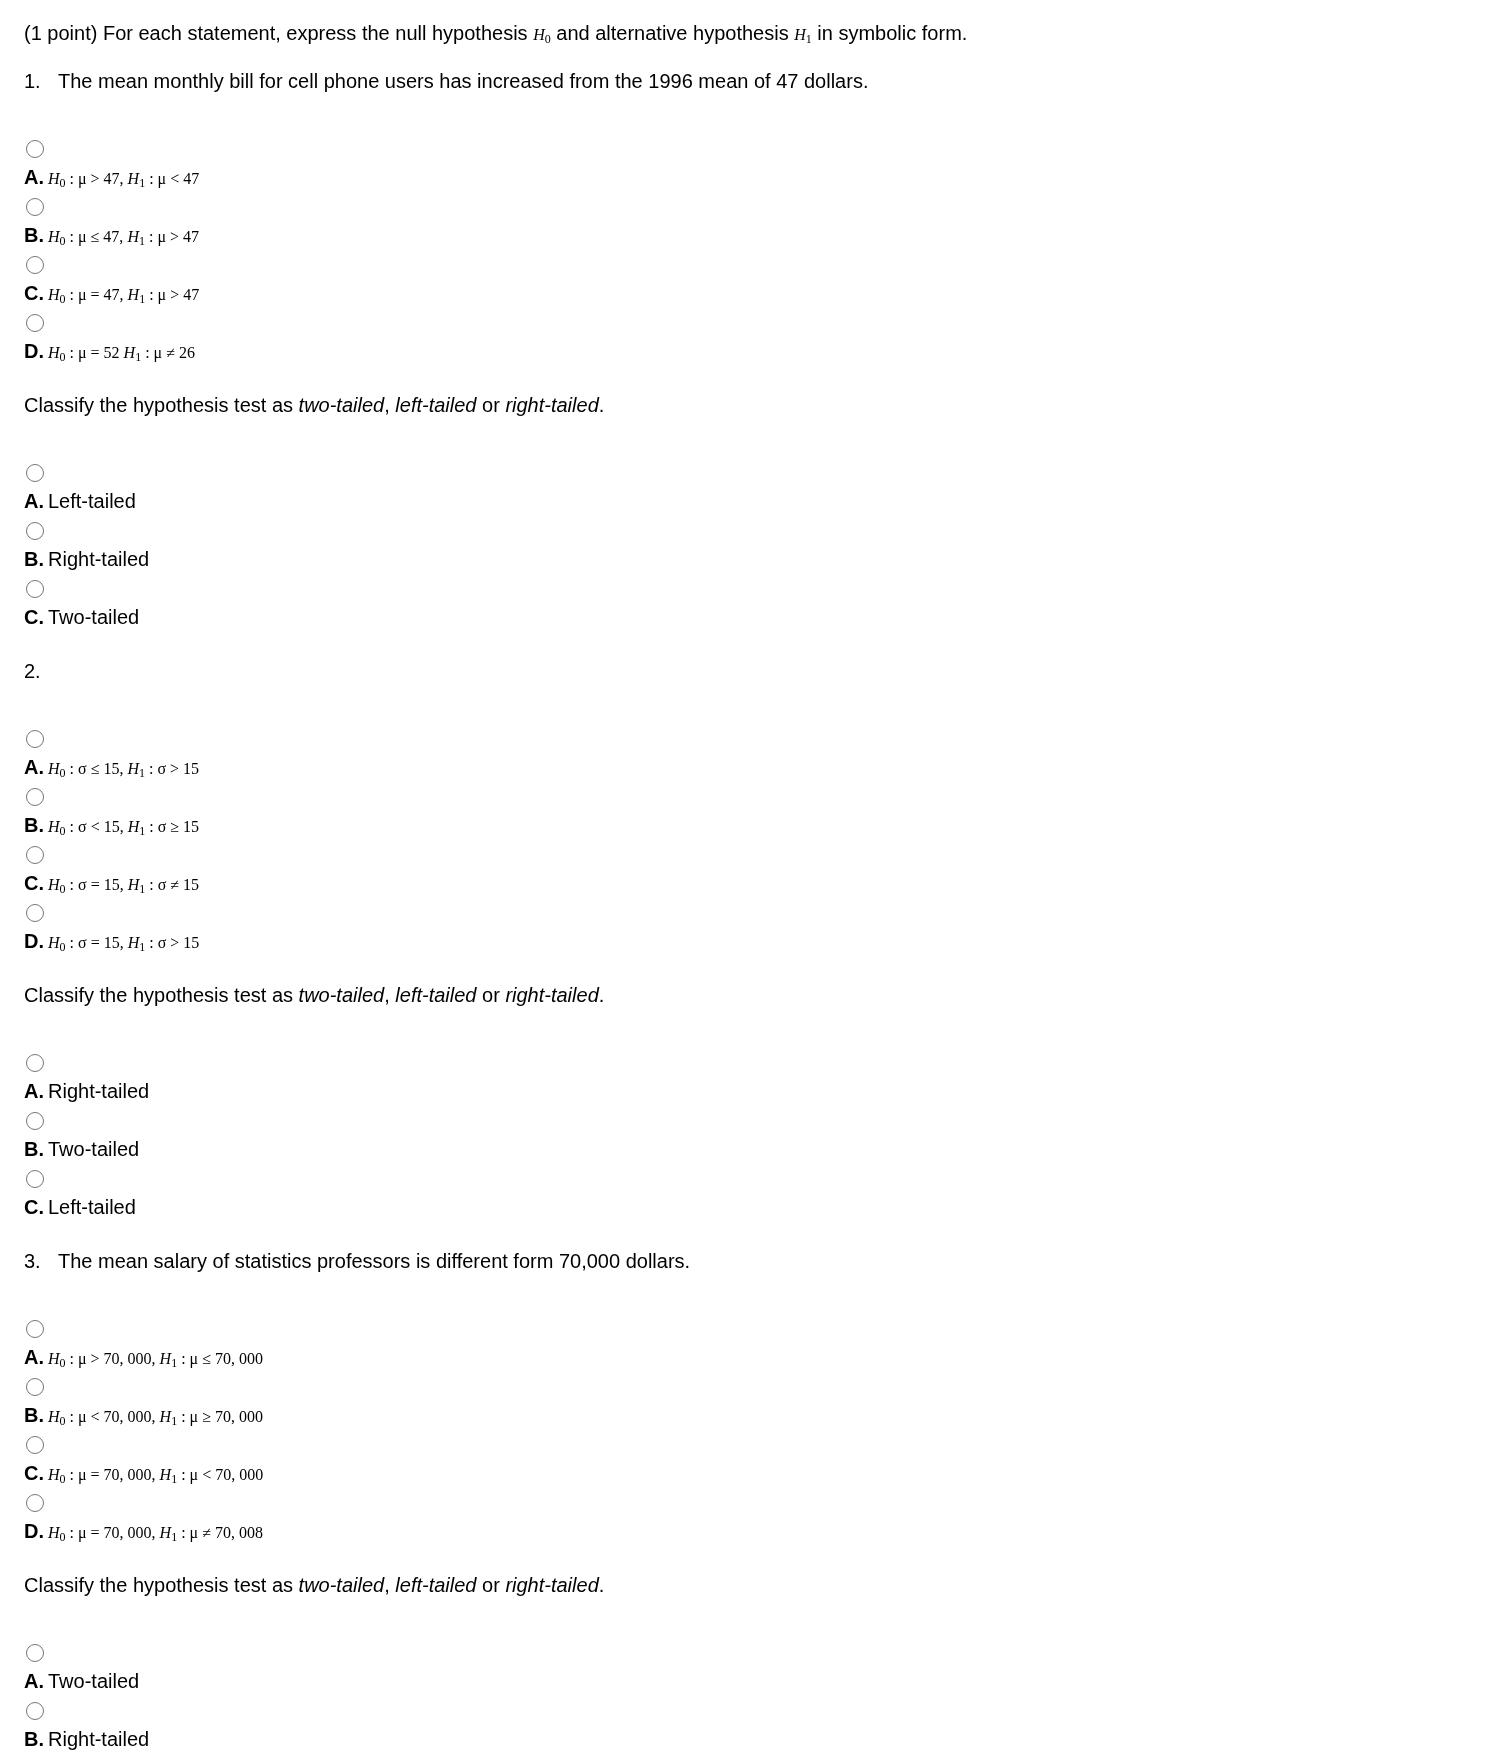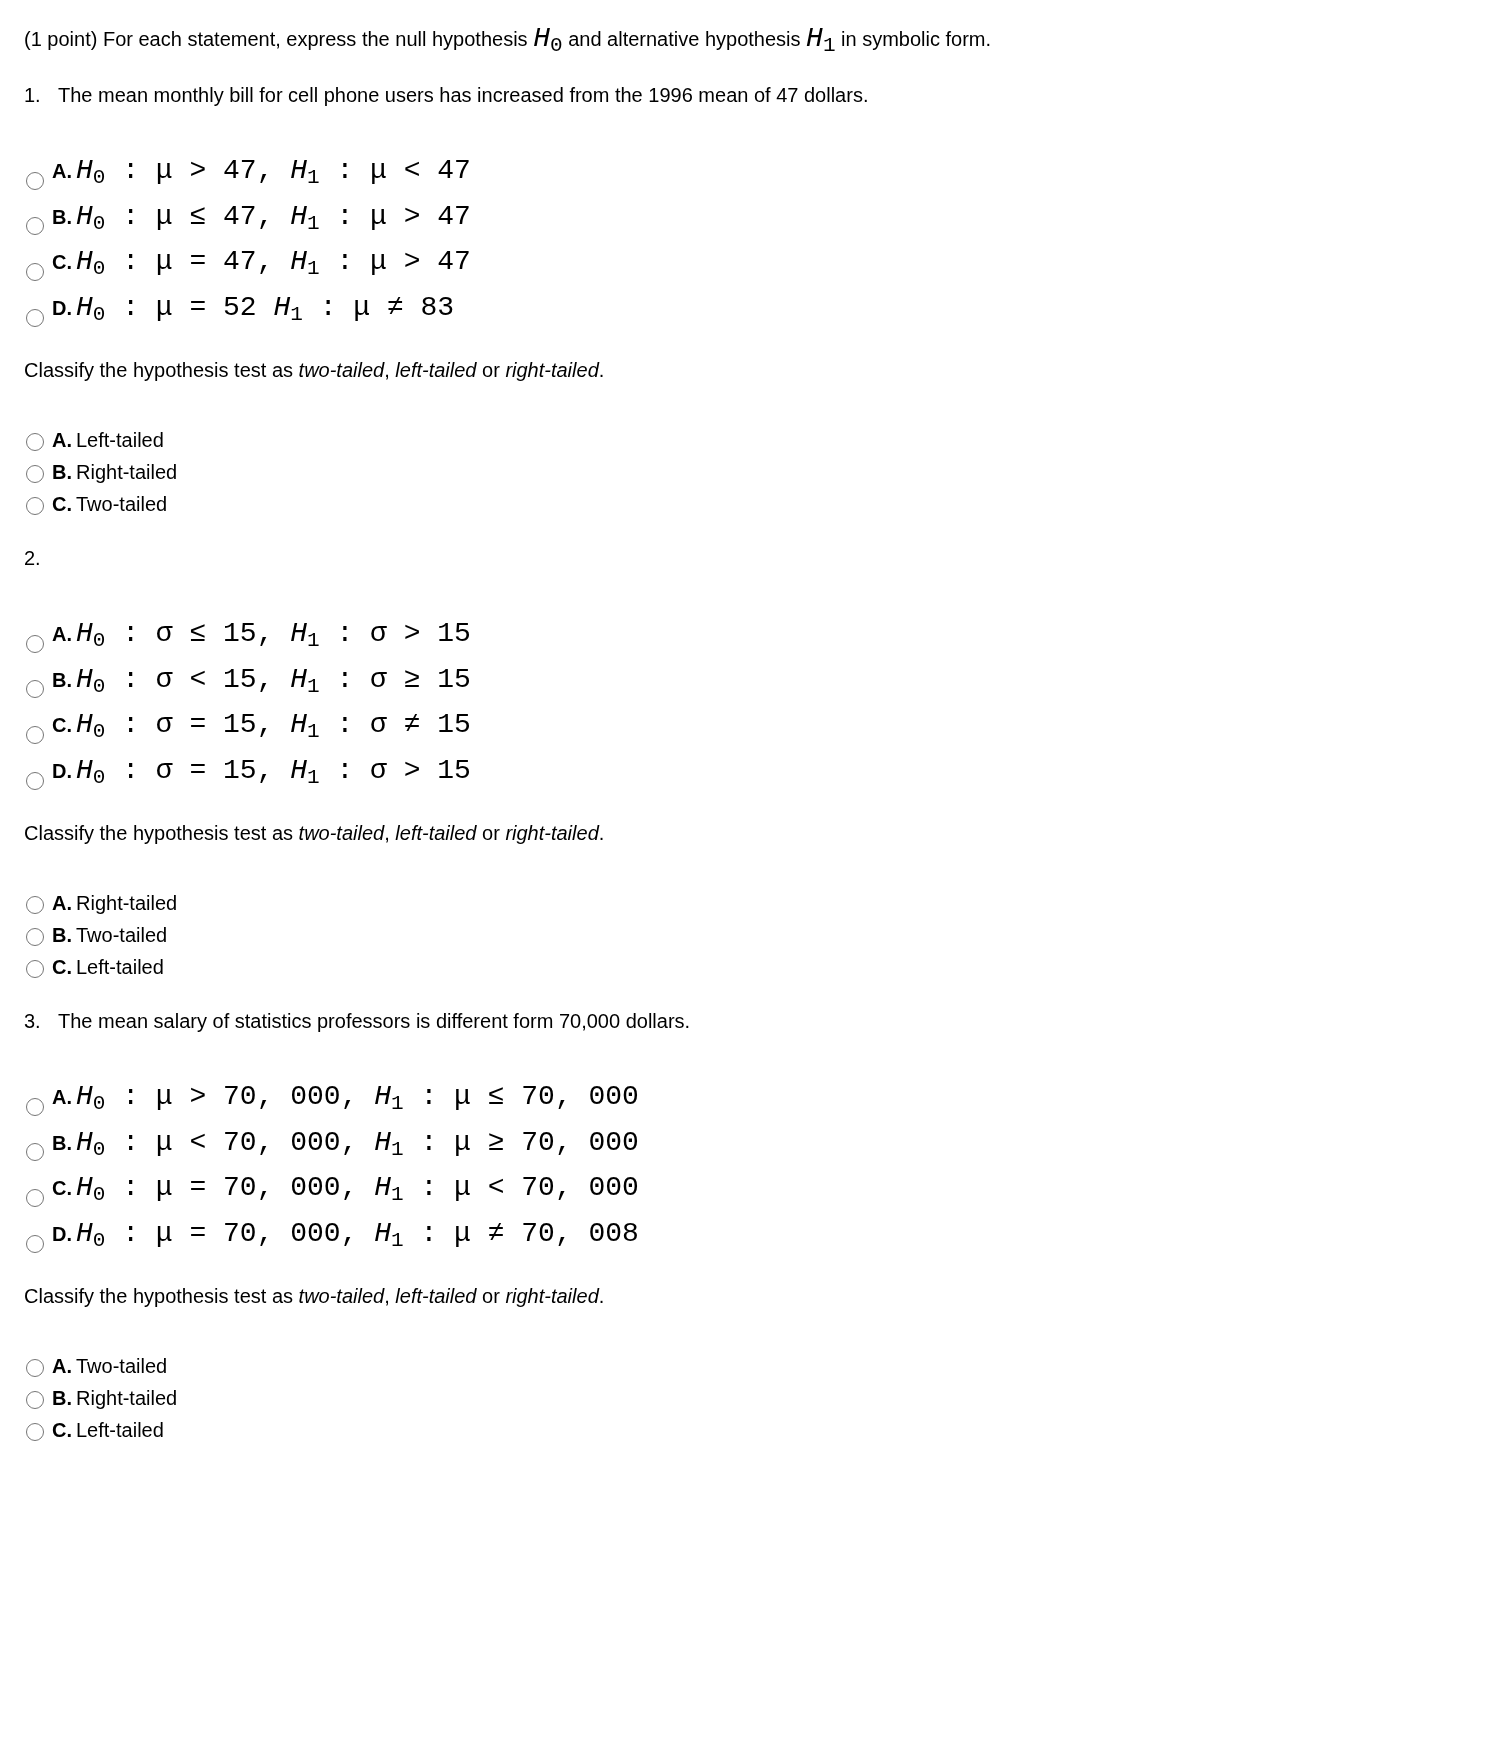--- a/index.html
+++ b/index.html
@@ -13,35 +13,36 @@
       width: 1487px;
       box-sizing: border-box;
     }
     .intro { margin-bottom: 18px; }
     .numbered { margin: 18px 0 40px 0; }
     .numbered-inner { display: flex; }
     .qnum { width: 34px; flex-shrink: 0; }
     .choice-block { margin: 0 0 24px 0; }
     .choice-row {
       display: flex;
-      align-items: flex-end;
+      align-items: flex-start;
       margin: 2px 0;
+      flex-direction: column;
     }
     input[type="radio"] {
       width: 18px;
       height: 18px;
       margin: 4px 8px 4px 2px;
       flex-shrink: 0;
       accent-color: #000;
     }
     .choice-label { display: inline; }
     .letter { font-weight: bold; margin-right: 4px; }
     .math {
-      font-family: Liberation Mono, monospace;
-      font-size: 28px;
+      font-family: Liberation Serif, serif;
+      font-size: 16px;
     }
     .math i { font-style: italic; }
     sub { font-size: 0.75em; vertical-align: -0.25em; }
     .classify-prompt { margin: 0 0 40px 0; }
     .italic { font-style: italic; }
   </style>
 </head>
 <body>
 
 <div class="intro">
@@ -63,21 +64,21 @@
   <div class="choice-row">
     <input type="radio" name="q1h" style="">
     <span class="choice-label"><span class="letter">B.</span><span class="math"><i>H</i><sub>0</sub><span> : μ ≤ 47,  </span><i>H</i><sub>1</sub><span> : μ &gt; 47</span></span></span>
   </div>
   <div class="choice-row">
     <input type="radio" name="q1h" style="">
     <span class="choice-label"><span class="letter">C.</span><span class="math"><i>H</i><sub>0</sub><span> : μ = 47,  </span><i>H</i><sub>1</sub><span> : μ &gt; 47</span></span></span>
   </div>
   <div class="choice-row">
     <input type="radio" name="q1h" style="">
-    <span class="choice-label"><span class="letter">D.</span><span class="math"><i>H</i><sub>0</sub><span> : μ = 52  </span><i>H</i><sub>1</sub><span> : μ ≠ 83</span></span></span>
+    <span class="choice-label"><span class="letter">D.</span><span class="math"><i>H</i><sub>0</sub><span> : μ = 52  </span><i>H</i><sub>1</sub><span> : μ ≠ 26</span></span></span>
   </div>
 </div>
 
 <div class="classify-prompt">
   <span>Classify the hypothesis test as </span><span class="italic">two-tailed</span><span>, </span><span class="italic">left-tailed</span><span> or </span><span class="italic">right-tailed</span><span>.</span>
 </div>
 
 <div class="choice-block">
   <div class="choice-row">
     <input type="radio" name="q1t" style="">

